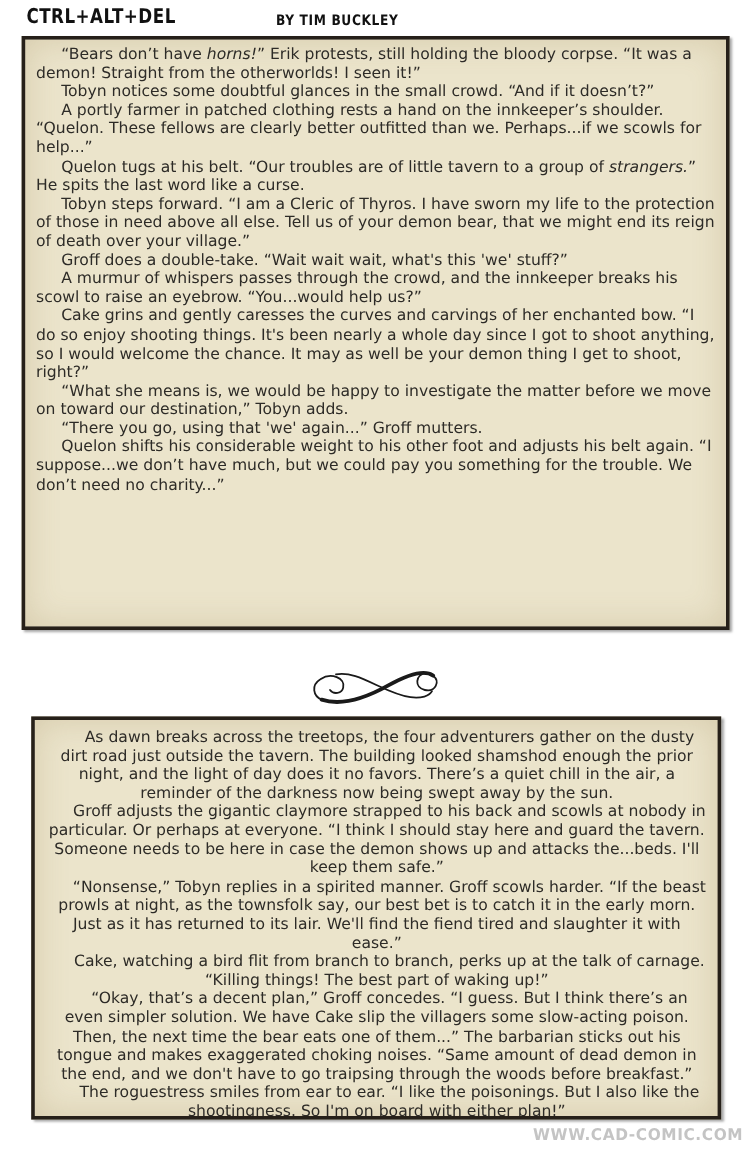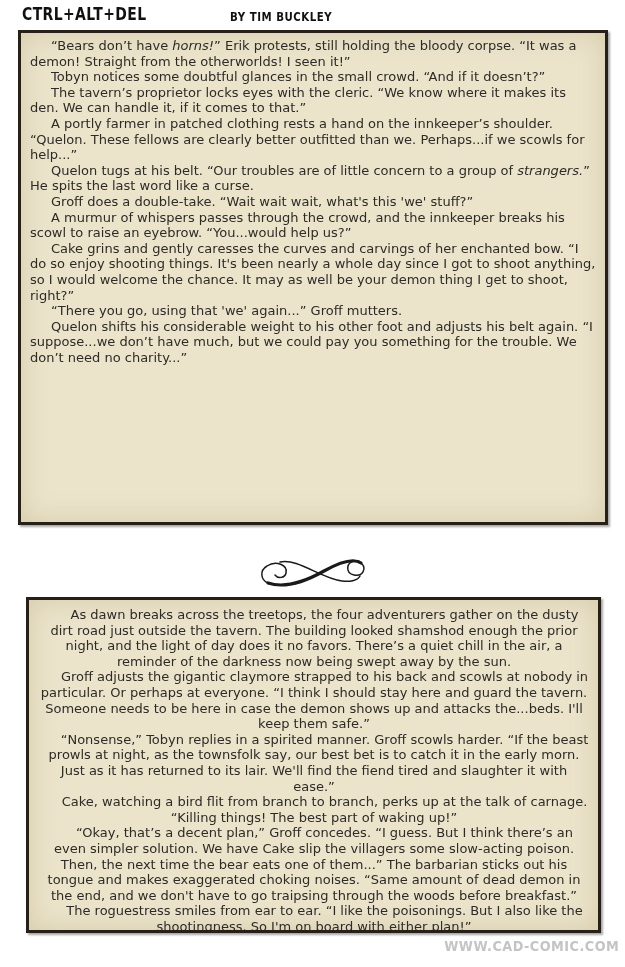--- a/index.html
+++ b/index.html
@@ -53,26 +53,27 @@
 </style>
 </head>
 <body>
 
 <div class="comic-title">CTRL+ALT+DEL</div>
 <div class="comic-byline">BY TIM BUCKLEY</div>
 
 <div class="panel panel-1">
     <p><span>“Bears don’t have </span><i>horns!</i><span>” Erik protests, still holding the bloody corpse. “It was a demon! Straight from the otherworlds! I seen it!”</span></p>
     <p><span>Tobyn notices some doubtful glances in the small crowd. “And if it doesn’t?”</span></p>
-    <p><span>The tavern’s proprietor locks eyes with the cleric. “We know where it makes its den. We can handle it, if it comes to that.”</span></p>
     <p><span>A portly farmer in patched clothing rests a hand on the innkeeper’s shoulder. “Quelon. These fellows are clearly better outfitted than we. Perhaps...if we scowls for help...”</span></p>
-    <p><span>Quelon tugs at his belt. “Our troubles are of little concern to a group of </span><i>strangers.</i><span>” He spits the last word like a curse.</span></p>
+    <p><span>Quelon tugs at his belt. “Our troubles are of little tavern to a group of </span><i>strangers.</i><span>” He spits the last word like a curse.</span></p>
+    <p><span>Tobyn steps forward. “I am a Cleric of Thyros. I have sworn my life to the protection of those in need above all else. Tell us of your demon bear, that we might end its reign of death over your village.”</span></p>
     <p><span>Groff does a double-take. “Wait wait wait, what's this 'we' stuff?”</span></p>
     <p><span>A murmur of whispers passes through the crowd, and the innkeeper breaks his scowl to raise an eyebrow. “You...would help us?”</span></p>
     <p><span>Cake grins and gently caresses the curves and carvings of her enchanted bow. “I do so enjoy shooting things. It's been nearly a whole day since I got to shoot anything, so I would welcome the chance. It may as well be your demon thing I get to shoot, right?”</span></p>
+    <p><span>“What she means is, we would be happy to investigate the matter before we move on toward our destination,” Tobyn adds.</span></p>
     <p><span>“There you go, using that 'we' again...” Groff mutters.</span></p>
     <p><span>Quelon shifts his considerable weight to his other foot and adjusts his belt again. “I suppose...we don’t have much, but we could pay you something for the trouble. We don’t need no charity...”</span></p>
   </div>
 
 <div class="divider">
   <svg width="110" height="48" viewBox="0 0 110 48" aria-hidden="true">
     <g fill="none" stroke="#1a1a1a" stroke-linecap="round">
       <path stroke-width="3.2" d="M10 34 C 28 40, 50 31, 66 22 C 82 13, 96 9, 103 14"></path>
       <path stroke-width="1.5" d="M103 14 C 109 19, 105 28, 96 26 C 87 24, 88 13, 97 12 C 100 11.5, 102 12.5, 103 14"></path>
       <path stroke-width="1.5" d="M10 34 C 3 31, 1 22, 9 17 C 18 11, 30 16, 28 24 C 27 29, 20 30, 17 26"></path>

